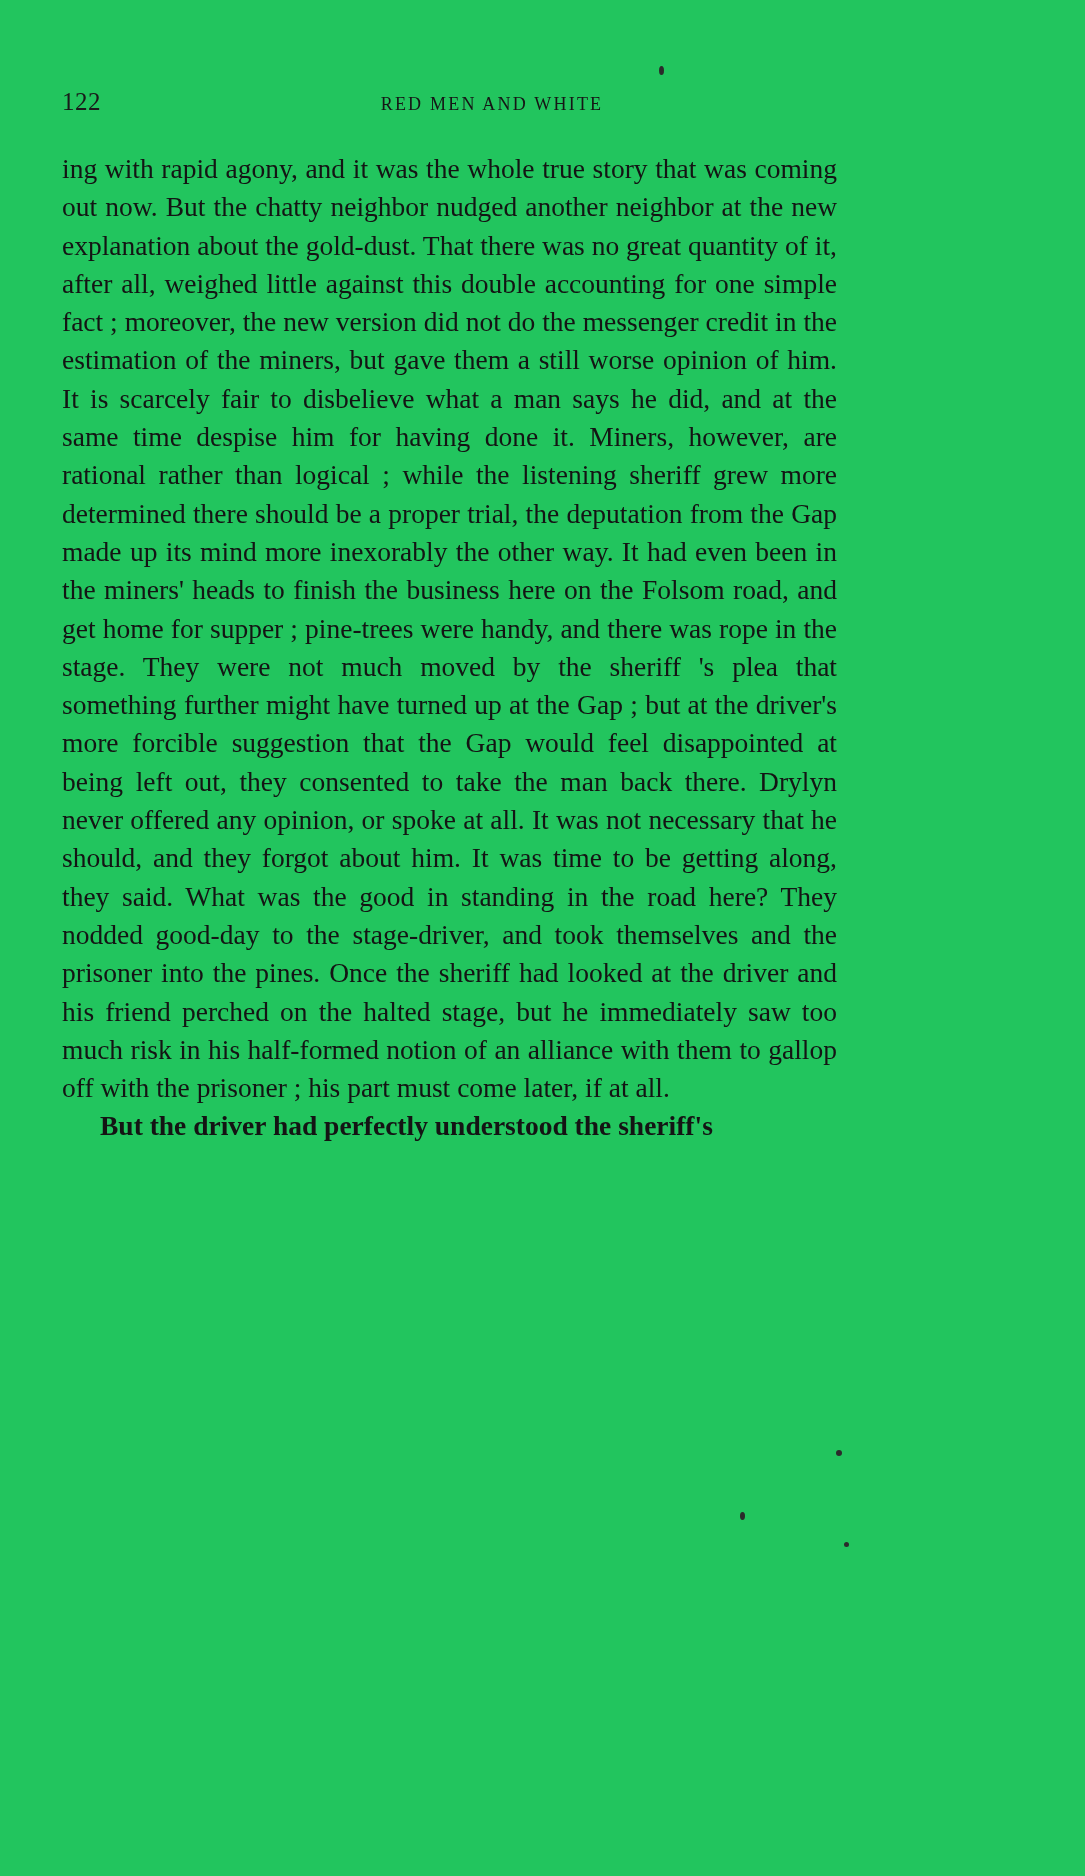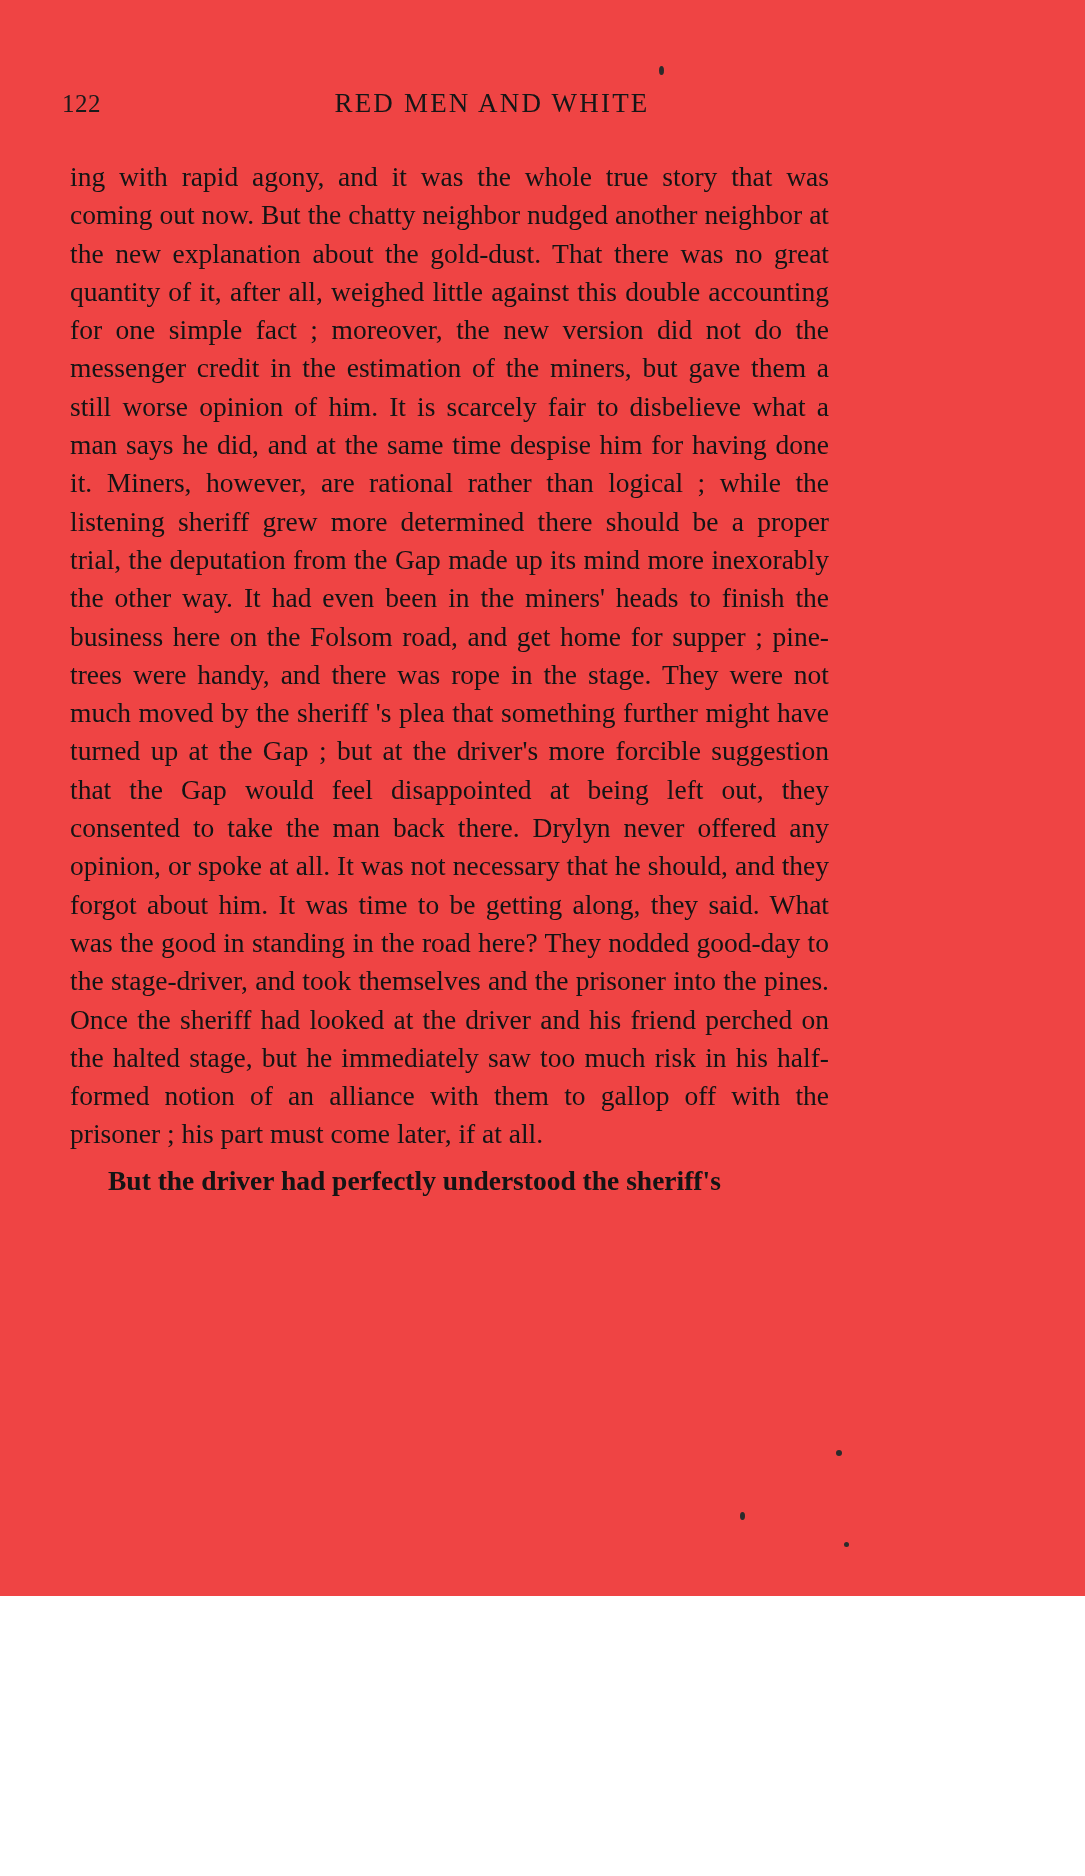--- a/index.html
+++ b/index.html
@@ -12,22 +12,22 @@
     height: 1876px;
     position: relative;
     font-family: "Liberation Serif", serif;
     color: #1a1a1a;
   }
   .page {
     position: absolute;
     left: 0;
     top: 0;
     width: 1085px;
-    height: 1596px;
-    background: #ef4444;
+    height: 1876px;
+    background: #22c55e;
     overflow: hidden;
   }
   .running-head {
     position: absolute;
     left: 62px;
     top: 88px;
     width: 780px;
     height: 30px;
     display: flex;
     align-items: baseline;
@@ -35,37 +35,37 @@
   .folio {
     font-family: "Liberation Serif", serif;
     font-size: 25px;
     letter-spacing: 0.5px;
     color: #1a1a1a;
     width: 120px;
   }
   .head-title {
     flex: 1;
     text-align: center;
-    font-size: 27px;
+    font-size: 18px;
     letter-spacing: 2.2px;
     color: #161616;
     margin-left: -40px;
   }
   .body-text {
     position: absolute;
     left: 62px;
     top: 150px;
     width: 775px;
     font-size: 27.5px;
     line-height: 38.3px;
     text-align: justify;
     color: #141414;
   }
   .body-text p {
-    margin: 8px;
+    margin: 0;
   }
   .body-text p.indent {
     text-indent: 38px;
     font-weight: bold;
   }
   .speck {
     position: absolute;
     background: #2b2b2b;
     border-radius: 50%;
   }

